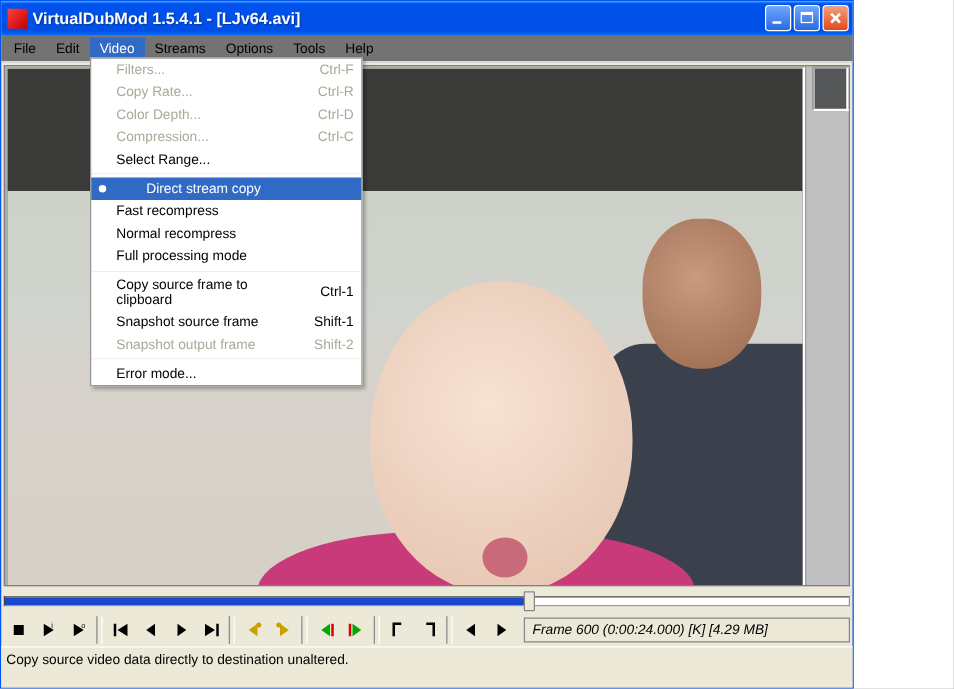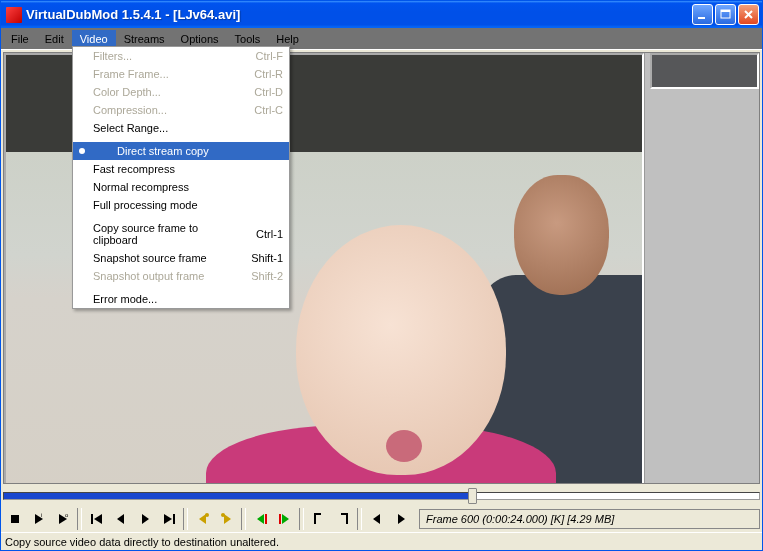--- a/index.html
+++ b/index.html
@@ -1,17 +1,17 @@
 <!DOCTYPE html>
 <html><head>
 <meta charset="utf-8">
 <style>
   * { box-sizing: border-box; }
   html, body { margin: 0; padding: 0; font-family: Tahoma, sans-serif; font-size: 11px; }
-  .window { width: 763px; height: 551px; border: 1px solid #0055ea; background: #ece9d8; display: flex; flex-direction: column; }
+  .window { width: 683px; height: 551px; border: 1px solid #0055ea; background: #ece9d8; display: flex; flex-direction: column; }
   
   .titlebar { height: 27px; background: linear-gradient(to bottom, #3a93ff 0%, #0053ee 8%, #0050e8 40%, #0050e8 88%, #0562f3 95%, #0566f6 100%); display: flex; align-items: center; padding: 0 3px 0 5px; color: white; font-weight: bold; font-size: 13px; }
   .titlebar .app-icon { width: 16px; height: 16px; margin-right: 4px; background: linear-gradient(135deg,#ff4040,#c00000); border-radius: 1px; }
   .titlebar .title-text { flex: 1; text-shadow: 1px 1px 1px rgba(0,0,0,0.3); overflow: hidden; white-space: nowrap; }
   .titlebar .win-btns { display: flex; gap: 2px; }
   .win-btn { width: 21px; height: 21px; border: 1px solid #fff; border-radius: 3px; display: flex; align-items: center; justify-content: center; font-family: Arial; font-weight: bold; font-size: 11px; color: white; }
   .win-btn.min, .win-btn.max { background: linear-gradient(to bottom,#6fa7ff,#2a6ae0); }
   .win-btn.close { background: linear-gradient(to bottom,#f4a07b,#e24820); }
   .win-btn.min svg, .win-btn.max svg, .win-btn.close svg { width: 11px; height: 11px; }
   
@@ -45,21 +45,21 @@
   .seek-track { position: absolute; top: 4px; left: 0; right: 0; height: 8px; border: 1px inset #999; background: #fff; }
   .seek-fill { position: absolute; top: 5px; left: 1px; height: 6px; background: #1947ce; }
   .seek-thumb { position: absolute; top: 0; width: 9px; height: 16px; background: #ece9d8; border: 1px solid #888; border-radius: 1px; }
   
   .toolbar { display: flex; align-items: center; padding: 2px 2px; gap: 1px; }
   .tbtn { width: 23px; height: 22px; border: 1px solid #ece9d8; background: #ece9d8; display: flex; align-items: center; justify-content: center; }
   .tbtn svg { width: 16px; height: 16px; }
   .tsep { width: 5px; height: 22px; border-left: 1px solid #888; border-right: 1px solid #fff; margin: 0 2px; }
   .frame-box { height: 20px; border: 1px solid #888; background: #ece9d8; padding: 2px 6px; margin-left: 6px; font-size: 11px; flex:1; max-width:380px; display:flex; align-items:center;font-style:italic; }
   
-  .statusbar { height: 18px; border-top: 1px solid #fff; padding: 1px 4px; font-size: 11px; display:flex; align-items:center; background:#ece9d8; }
+  .statusbar { height: 18px; border-top: 1px solid #fff; padding: 16px 4px; font-size: 11px; display:flex; align-items:flex-end; background:#ece9d8; }
 </style>
 </head>
 <body>
 
 <div class="window">
 
   <div class="titlebar">
     <div class="app-icon"></div>
     <div class="title-text">VirtualDubMod 1.5.4.1 - [LJv64.avi]</div>
     <div class="win-btns">
@@ -208,21 +208,21 @@
     <span>Copy source video data directly to destination unaltered.</span>
   </div>
 </div>
 
 <div class="dropdown" id="dropdown">
     <div class="dd-item disabled">
       <span class="label">Filters...</span>
       <span class="shortcut">Ctrl-F</span>
     </div>
     <div class="dd-item disabled">
-      <span class="label">Frame Frame...</span>
+      <span class="label">Copy Rate...</span>
       <span class="shortcut">Ctrl-R</span>
     </div>
     <div class="dd-item disabled">
       <span class="label">Color Depth...</span>
       <span class="shortcut">Ctrl-D</span>
     </div>
     <div class="dd-item disabled">
       <span class="label">Compression...</span>
       <span class="shortcut">Ctrl-C</span>
     </div>

